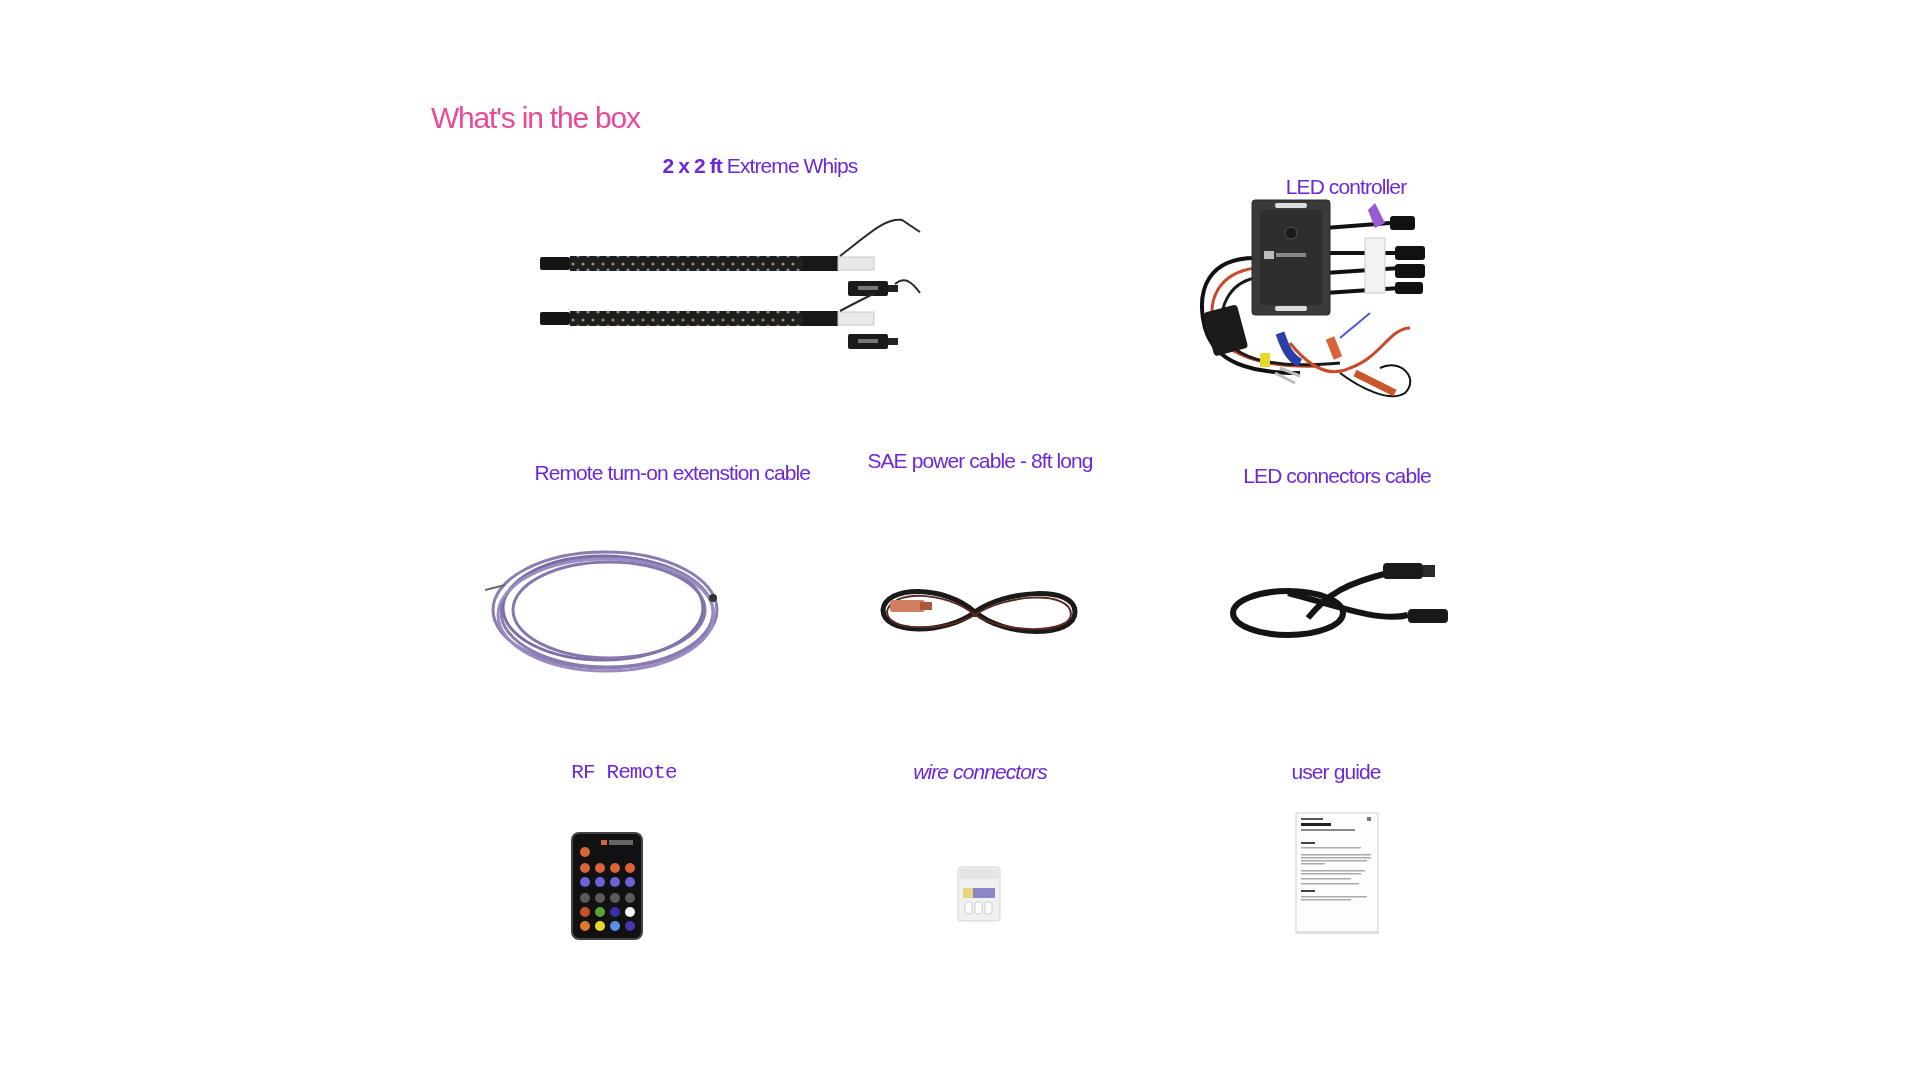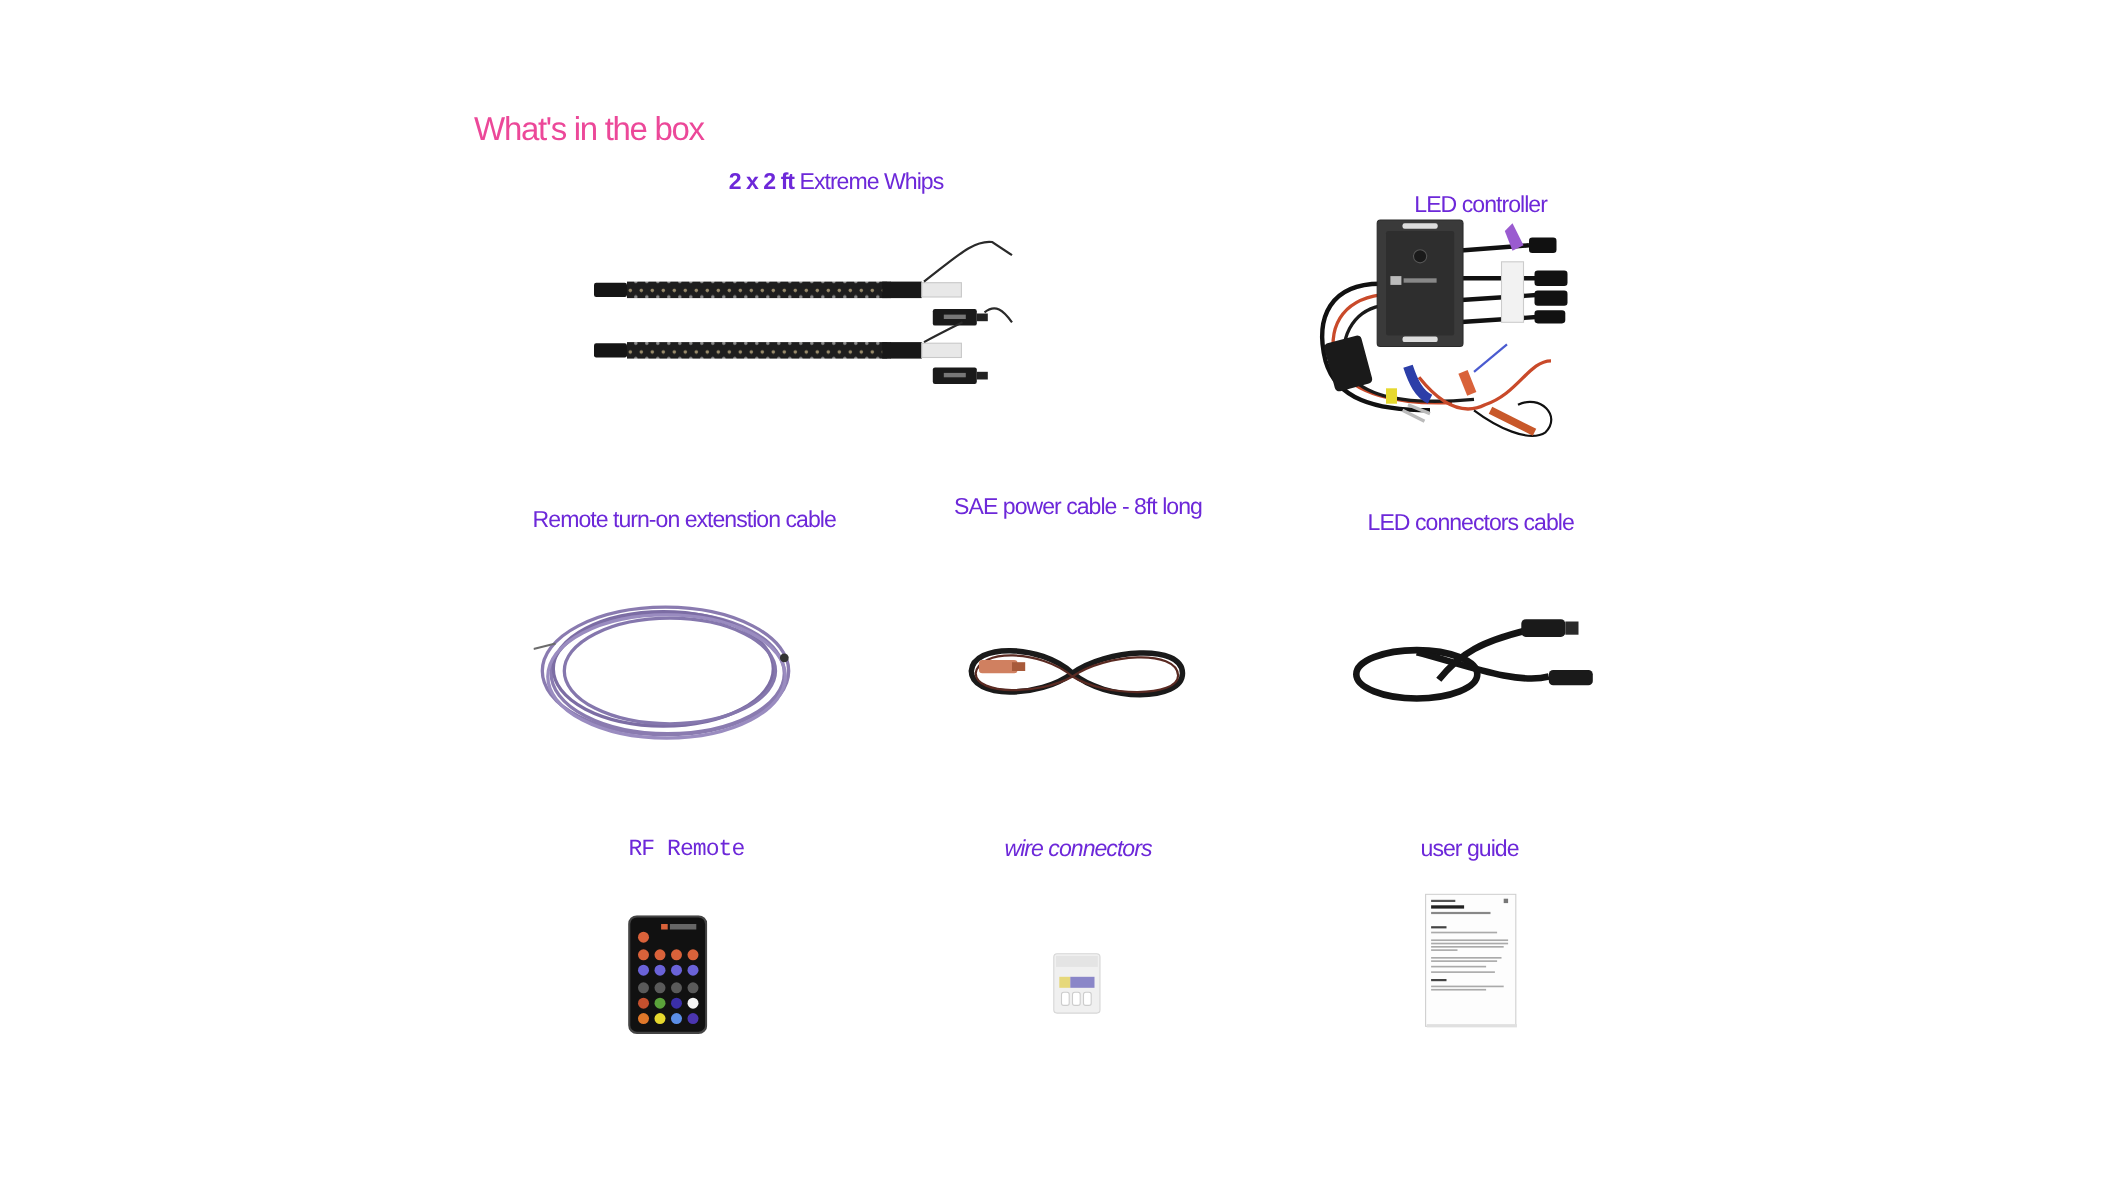--- a/index.html
+++ b/index.html
@@ -85,21 +85,21 @@
     <rect x="62" y="2" width="78" height="115" rx="3" fill="#3a3a3a" stroke="#2a2a2a"></rect>
     <rect x="70" y="12" width="62" height="95" rx="2" fill="#2e2e2e"></rect>
     <circle cx="101" cy="35" r="6" fill="#1a1a1a" stroke="#555"></circle>
     <rect x="85" y="5" width="32" height="5" rx="2" fill="#ddd"></rect>
     <rect x="85" y="108" width="32" height="5" rx="2" fill="#ddd"></rect>
     <rect x="74" y="53" width="10" height="8" fill="#bbb"></rect>
     <rect x="86" y="55" width="30" height="4" fill="#888"></rect>
   </svg>
 </div>
 
-<div class="abs label" style="left:422px; top:461px; width:400px;">Remote turn-on extenstion cable</div>
+<div class="abs label" style="left:410px; top:461px; width:400px;text-align:right;">Remote turn-on extenstion cable</div>
 <div class="abs label" style="left:780px; top:449px; width:400px;">SAE power cable - 8ft long</div>
 <div class="abs label" style="left:1237px; top:464px; width:200px;">LED connectors cable</div>
 
 <div class="abs" style="left:485px; top:540px;">
   <svg width="245" height="140" viewBox="0 0 245 140">
     <g fill="none" stroke="#8a7bb0" stroke-width="3">
       <ellipse cx="120" cy="70" rx="112" ry="58"></ellipse>
       <ellipse cx="122" cy="72" rx="106" ry="55"></ellipse>
       <ellipse cx="118" cy="68" rx="100" ry="52" stroke="#7c6da4"></ellipse>
       <ellipse cx="121" cy="75" rx="108" ry="56" stroke="#9a8cc0"></ellipse>

